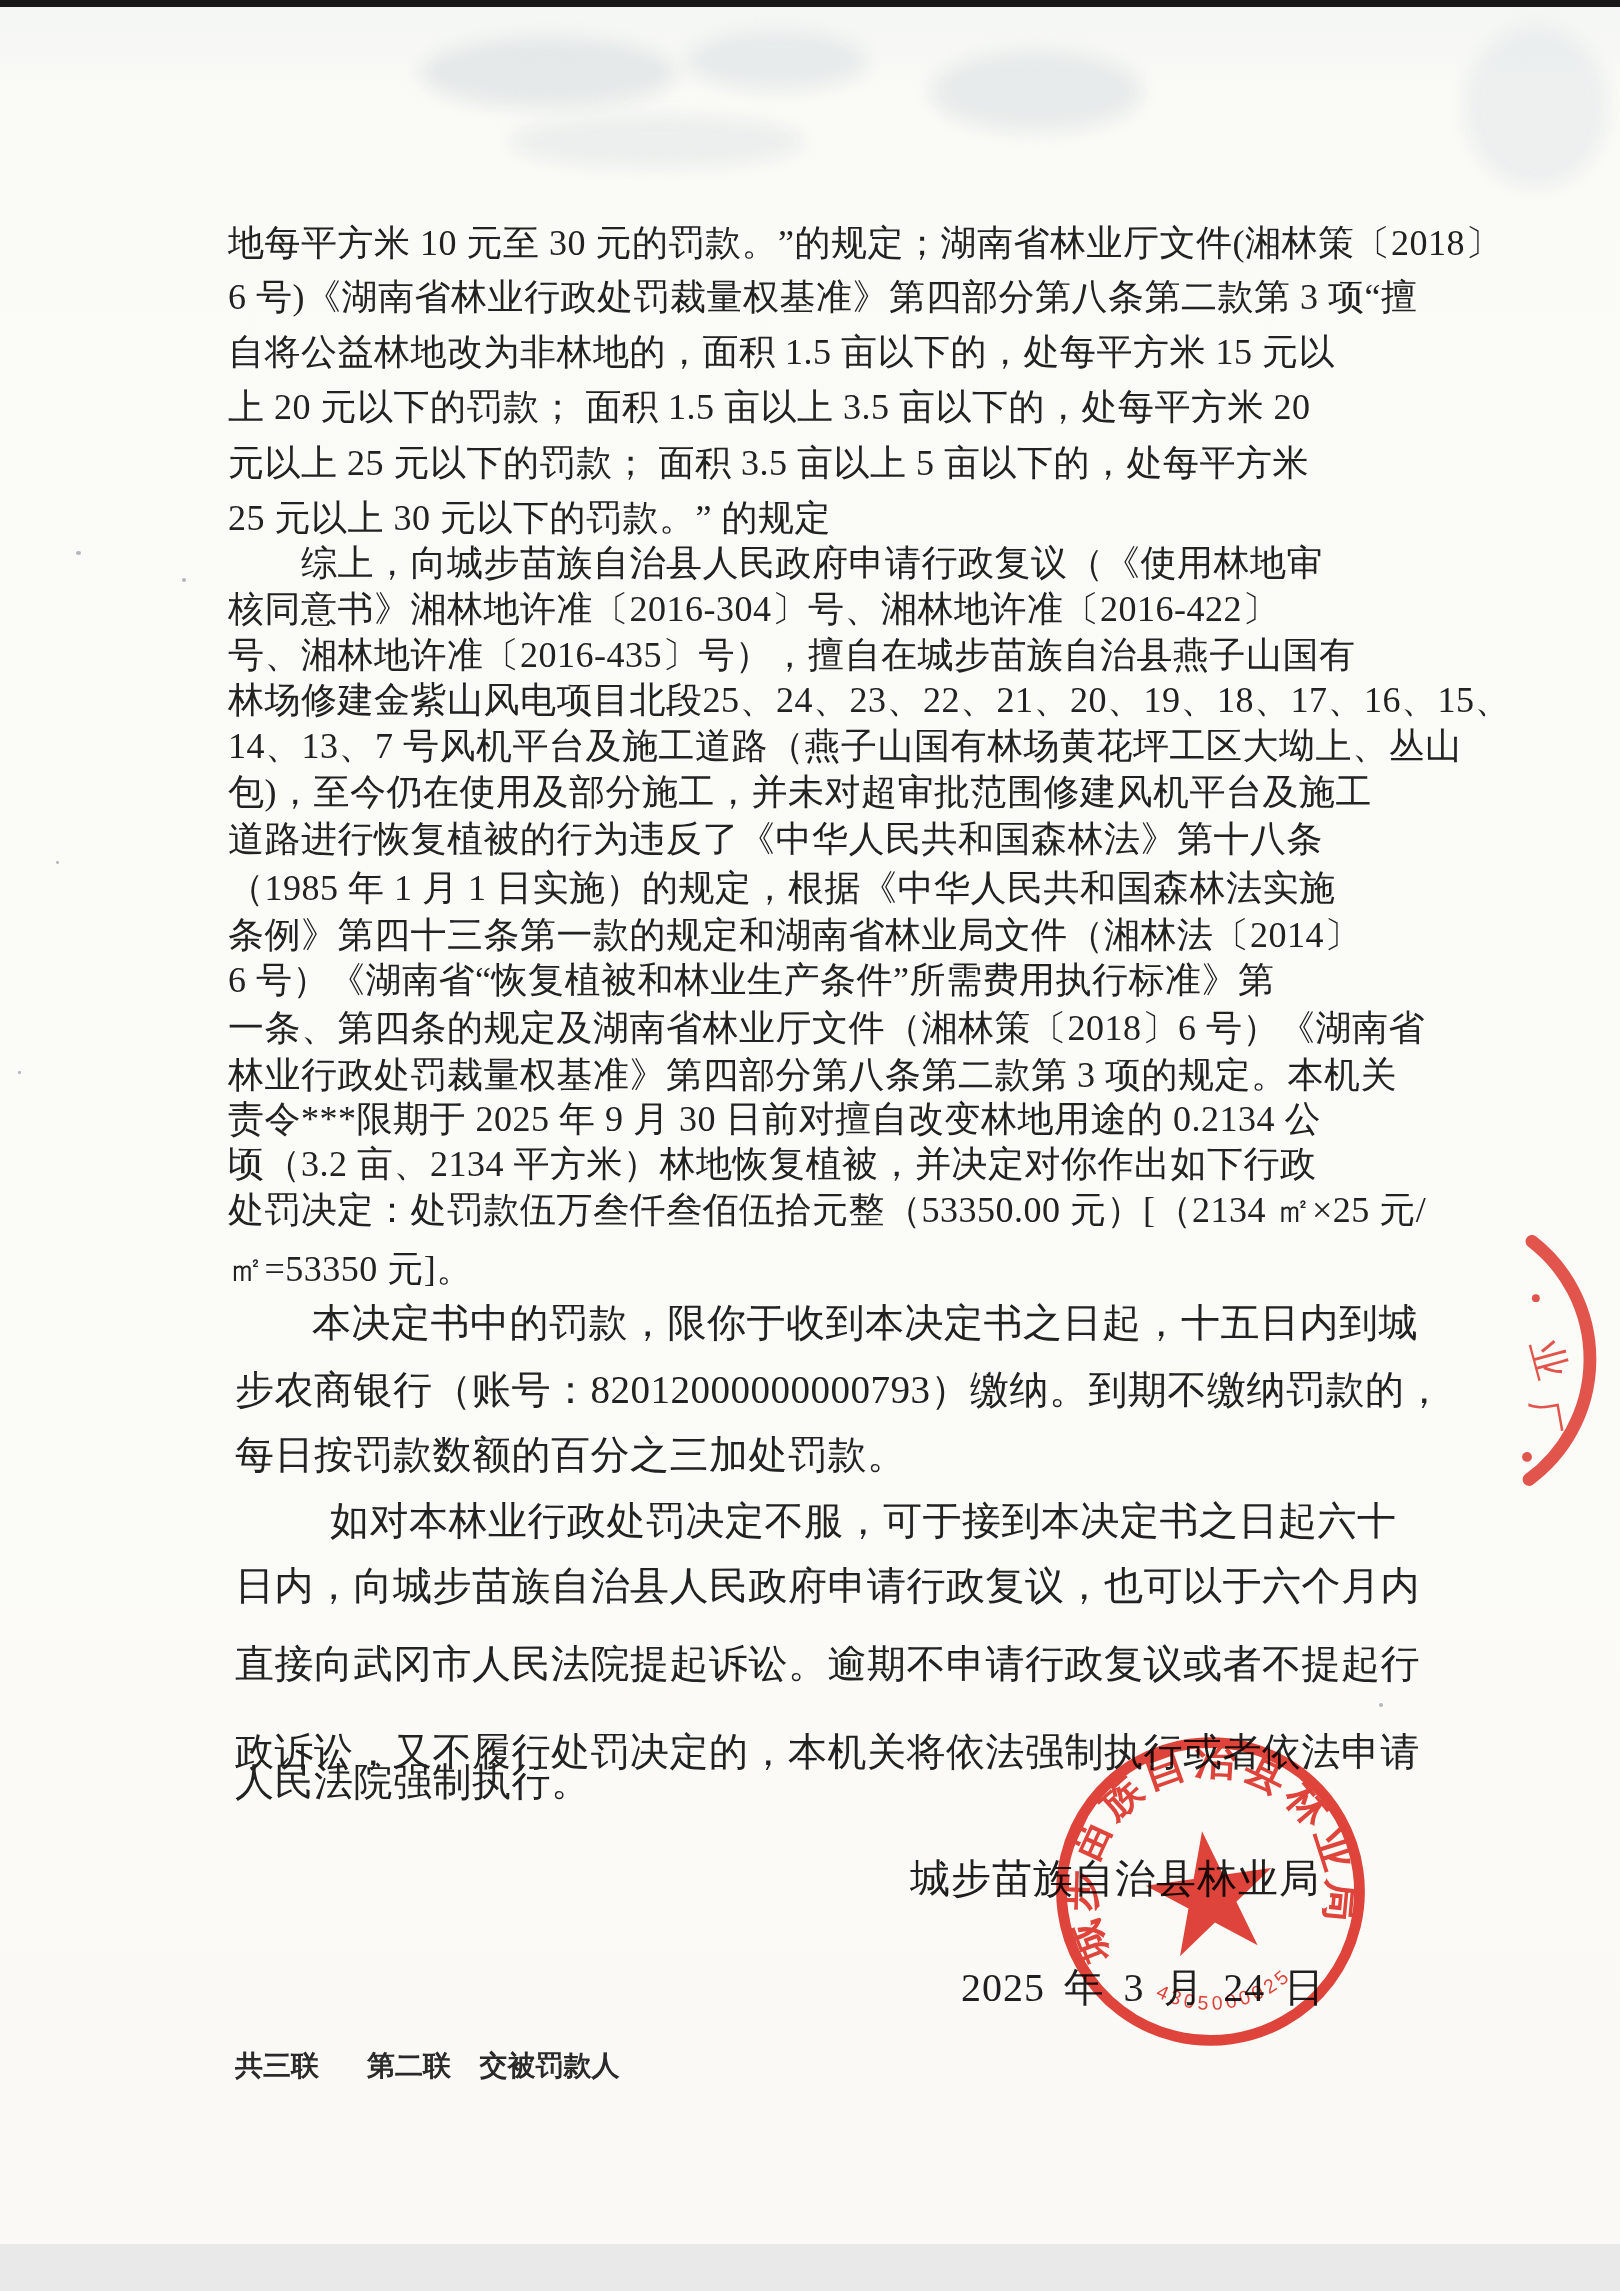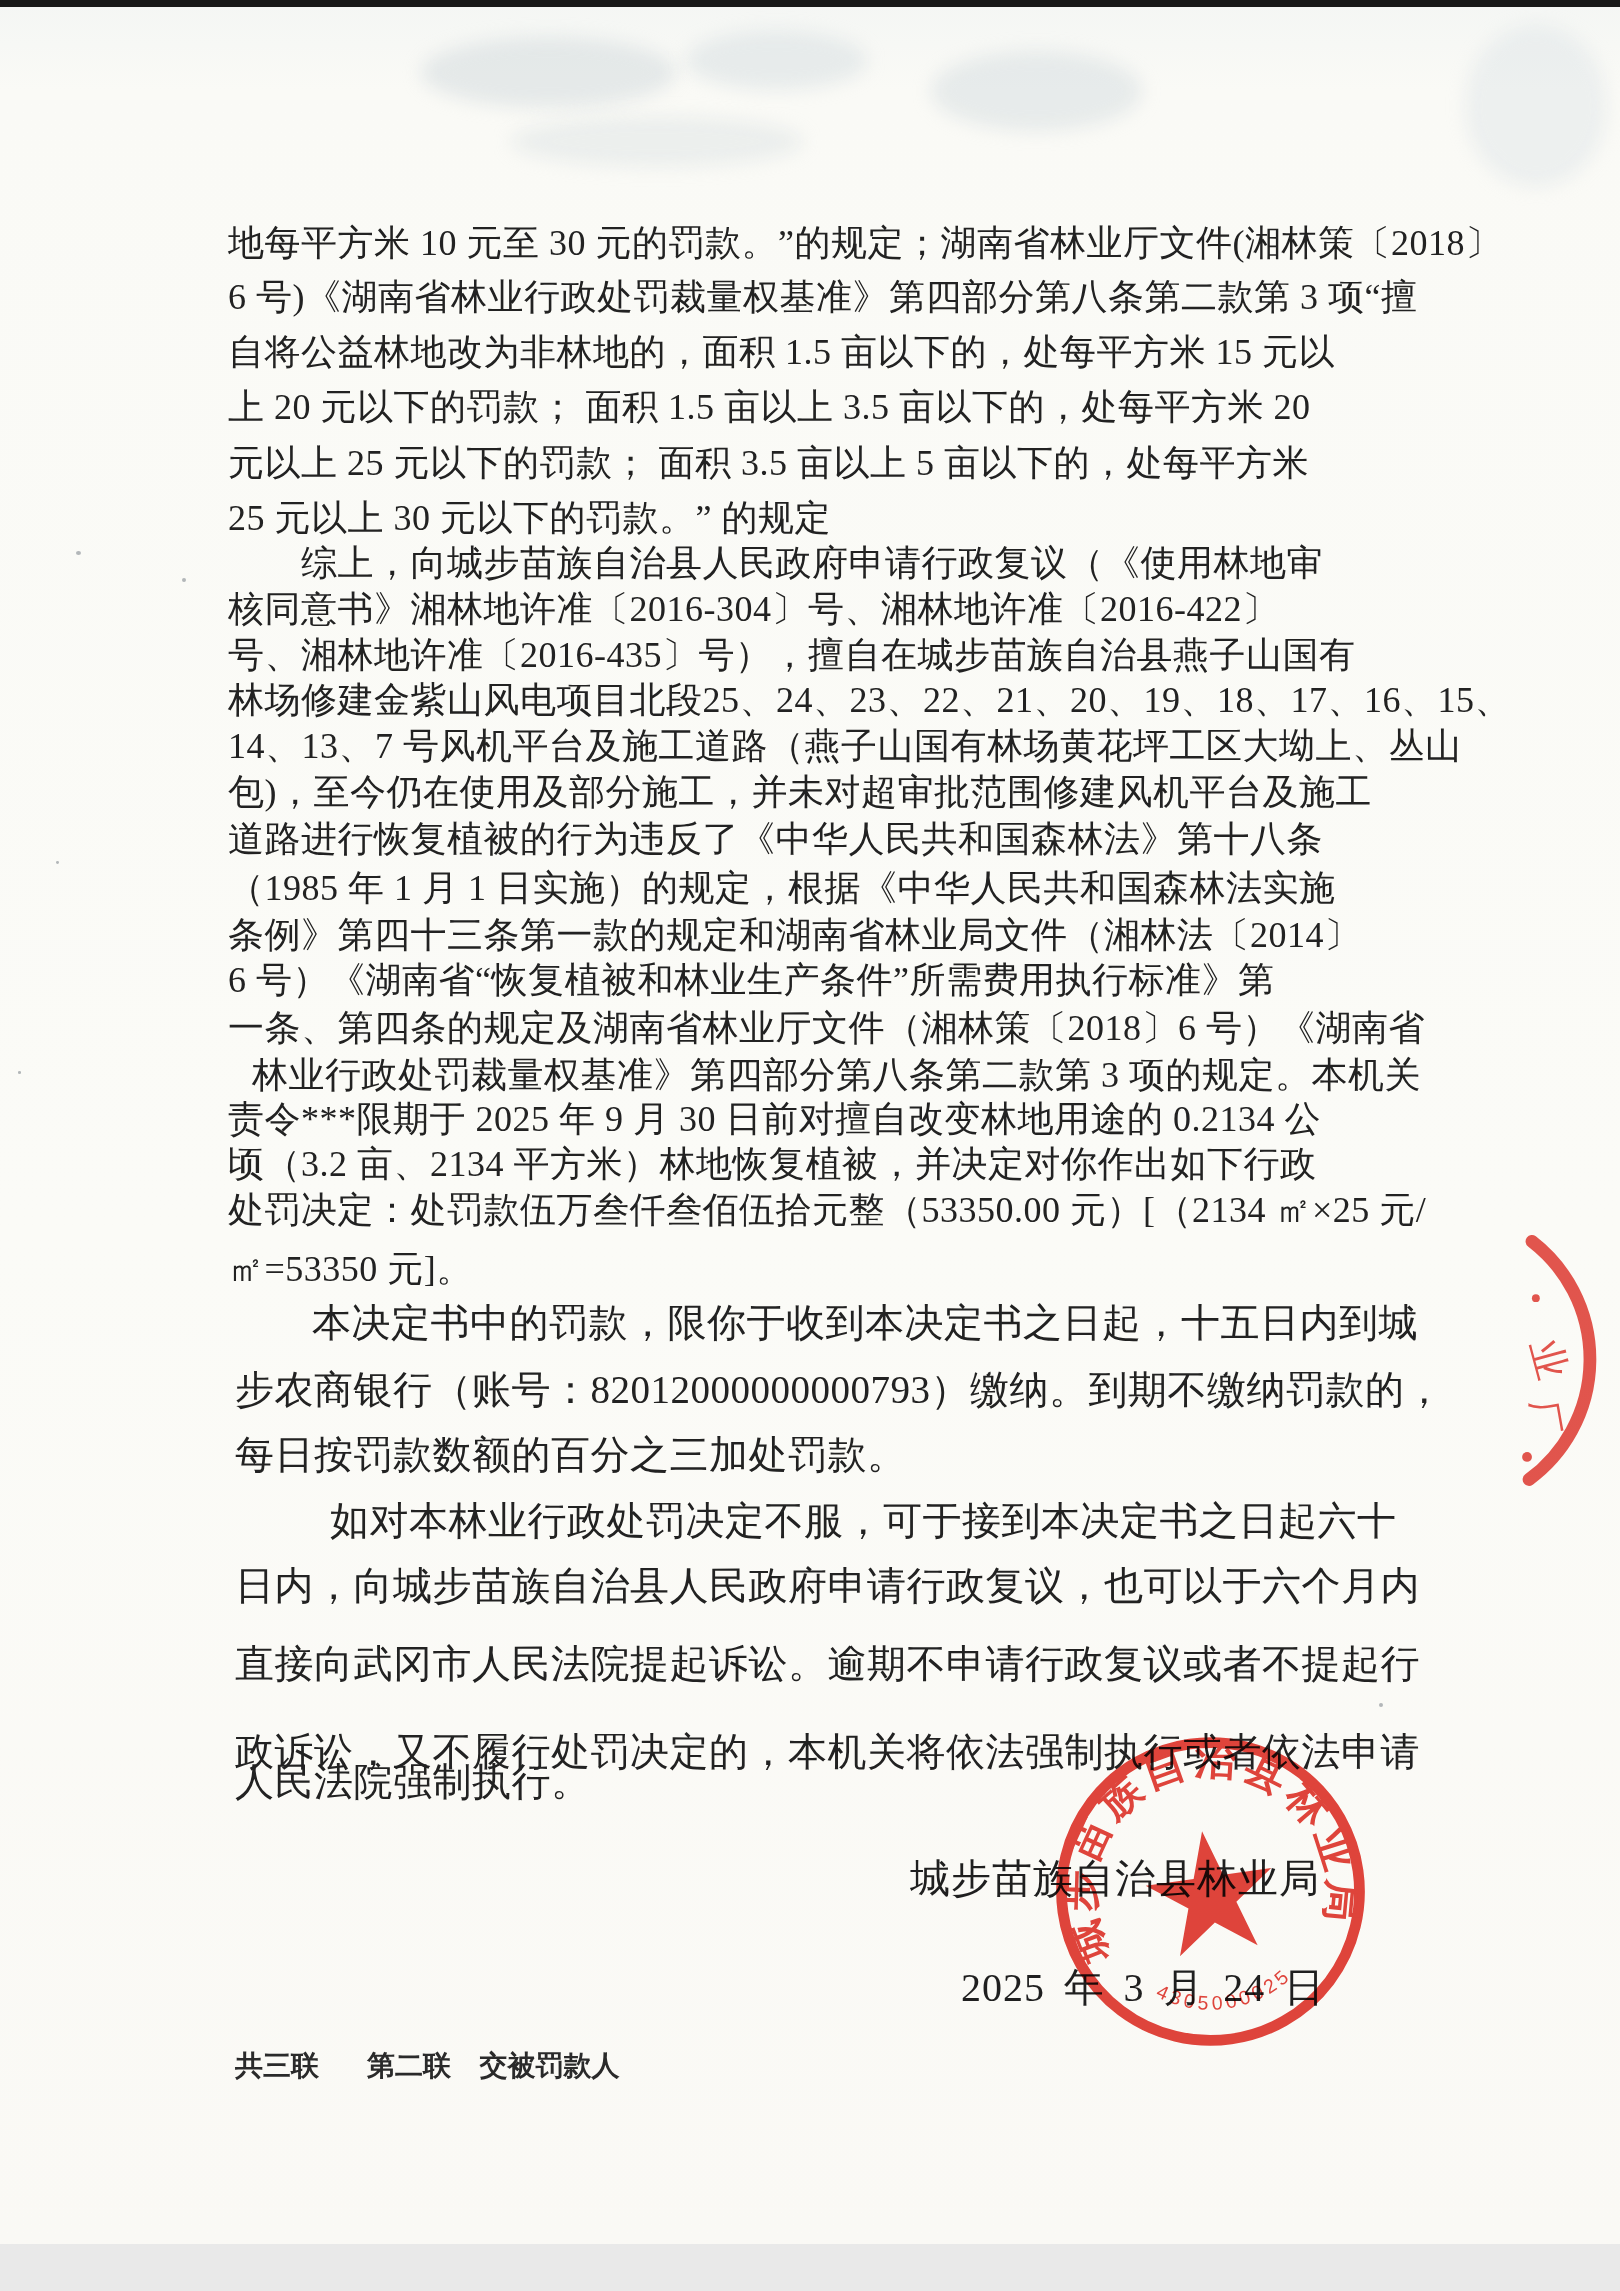--- a/index.html
+++ b/index.html
@@ -72,21 +72,21 @@
       <div class="line" style="top: 587px; left: 228px; font-size: 36px;">核同意书》湘林地许准〔2016-304〕号、湘林地许准〔2016-422〕</div>
       <div class="line" style="top: 633px; left: 228px; font-size: 36px;">号、湘林地许准〔2016-435〕号），擅自在城步苗族自治县燕子山国有</div>
       <div class="line" style="top: 678px; left: 228px; font-size: 36px;">林场修建金紫山风电项目北段25、24、23、22、21、20、19、18、17、16、15、</div>
       <div class="line" style="top: 724px; left: 228px; font-size: 36px;">14、13、7 号风机平台及施工道路（燕子山国有林场黄花坪工区大坳上、丛山</div>
       <div class="line" style="top: 770px; left: 228px; font-size: 36px;">包)，至今仍在使用及部分施工，并未对超审批范围修建风机平台及施工</div>
       <div class="line" style="top: 817px; left: 228px; font-size: 36px;">道路进行恢复植被的行为违反了《中华人民共和国森林法》第十八条</div>
       <div class="line" style="top: 866px; left: 228px; font-size: 36px;">（1985 年 1 月 1 日实施）的规定，根据《中华人民共和国森林法实施</div>
       <div class="line" style="top: 913px; left: 228px; font-size: 36px;">条例》第四十三条第一款的规定和湖南省林业局文件（湘林法〔2014〕</div>
       <div class="line" style="top: 958px; left: 228px; font-size: 36px;">6 号）《湖南省“恢复植被和林业生产条件”所需费用执行标准》第</div>
       <div class="line" style="top: 1006px; left: 228px; font-size: 36px;">一条、第四条的规定及湖南省林业厅文件（湘林策〔2018〕6 号）《湖南省</div>
-      <div class="line" style="top: 1053px; left: 228px; font-size: 36px; margin-left: 24px;">林业行政处罚裁量权基准》第四部分第八条第二款第 3 项的规定。本机关</div>
+      <div class="line" style="top: 1053px; left: 228px; font-size: 36px;">林业行政处罚裁量权基准》第四部分第八条第二款第 3 项的规定。本机关</div>
       <div class="line" style="top: 1097px; left: 228px; font-size: 36px;">责令***限期于 2025 年 9 月 30 日前对擅自改变林地用途的 0.2134 公</div>
       <div class="line" style="top: 1142px; left: 228px; font-size: 36px;">顷（3.2 亩、2134 平方米）林地恢复植被，并决定对你作出如下行政</div>
       <div class="line" style="top: 1188px; left: 228px; font-size: 36px;">处罚决定：处罚款伍万叁仟叁佰伍拾元整（53350.00 元）[（2134 ㎡×25 元/</div>
       <div class="line" style="top: 1231px; left: 228px; font-size: 36px; margin-top: 16px;">㎡=53350 元]。</div>
       <div class="line" style="top: 1299px; left: 312px; font-size: 39px;">本决定书中的罚款，限你于收到本决定书之日起，十五日内到城</div>
       <div class="line" style="top: 1366px; left: 235px; font-size: 39px;">步农商银行（账号：82012000000000793）缴纳。到期不缴纳罚款的，</div>
       <div class="line" style="top: 1431px; left: 235px; font-size: 39px;">每日按罚款数额的百分之三加处罚款。</div>
       <div class="line" style="top: 1497px; left: 330px; font-size: 39px;">如对本林业行政处罚决定不服，可于接到本决定书之日起六十</div>
       <div class="line" style="top: 1562px; left: 235px; font-size: 39px;">日内，向城步苗族自治县人民政府申请行政复议，也可以于六个月内</div>
       <div class="line" style="top: 1631px; left: 235px; font-size: 39px; margin-top: 9px;">直接向武冈市人民法院提起诉讼。逾期不申请行政复议或者不提起行</div>

